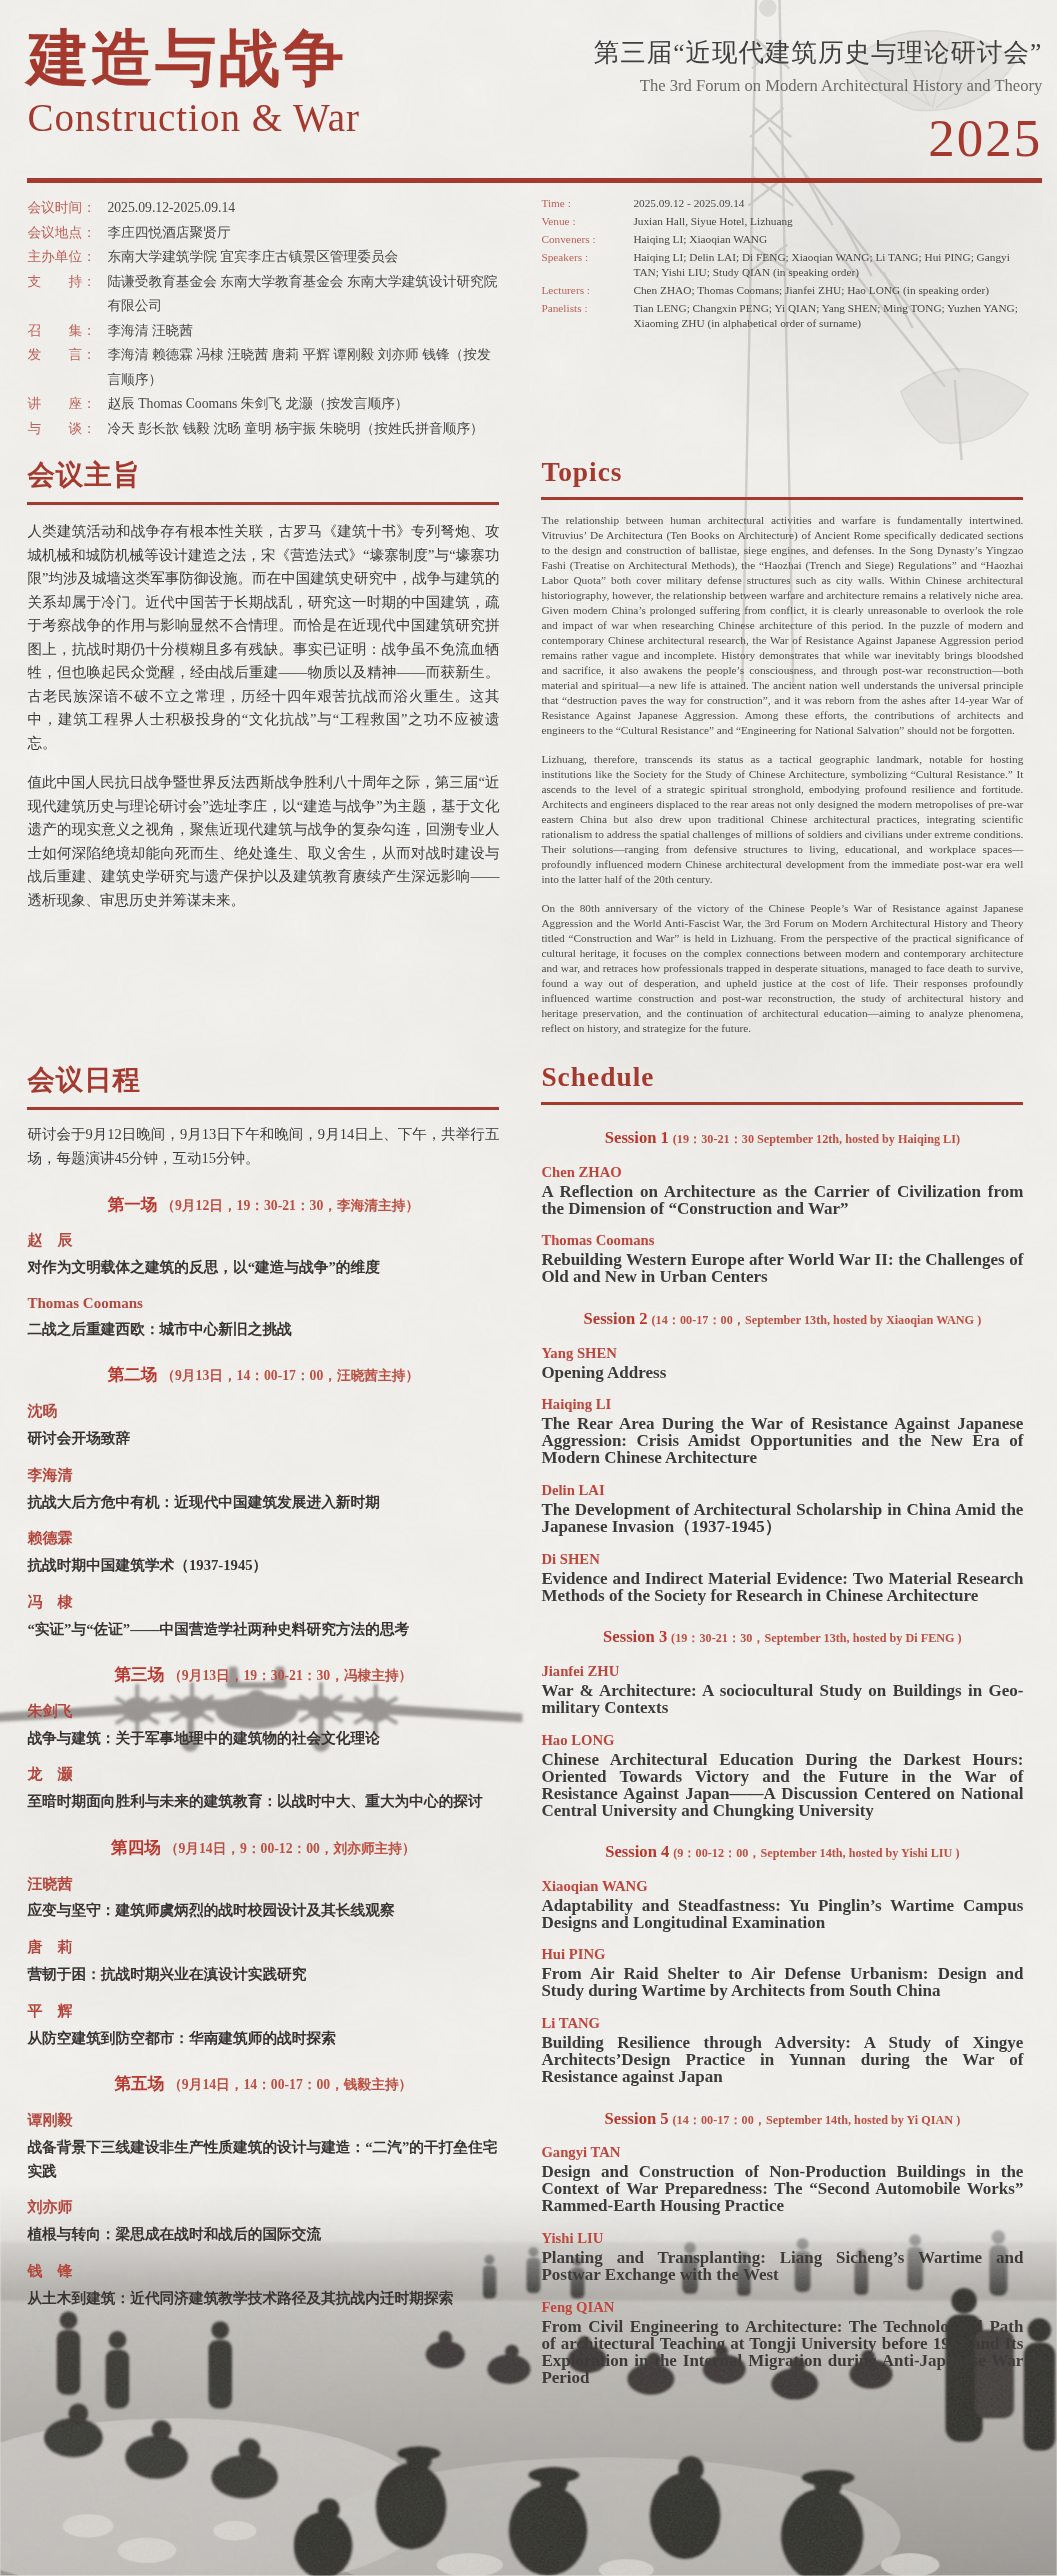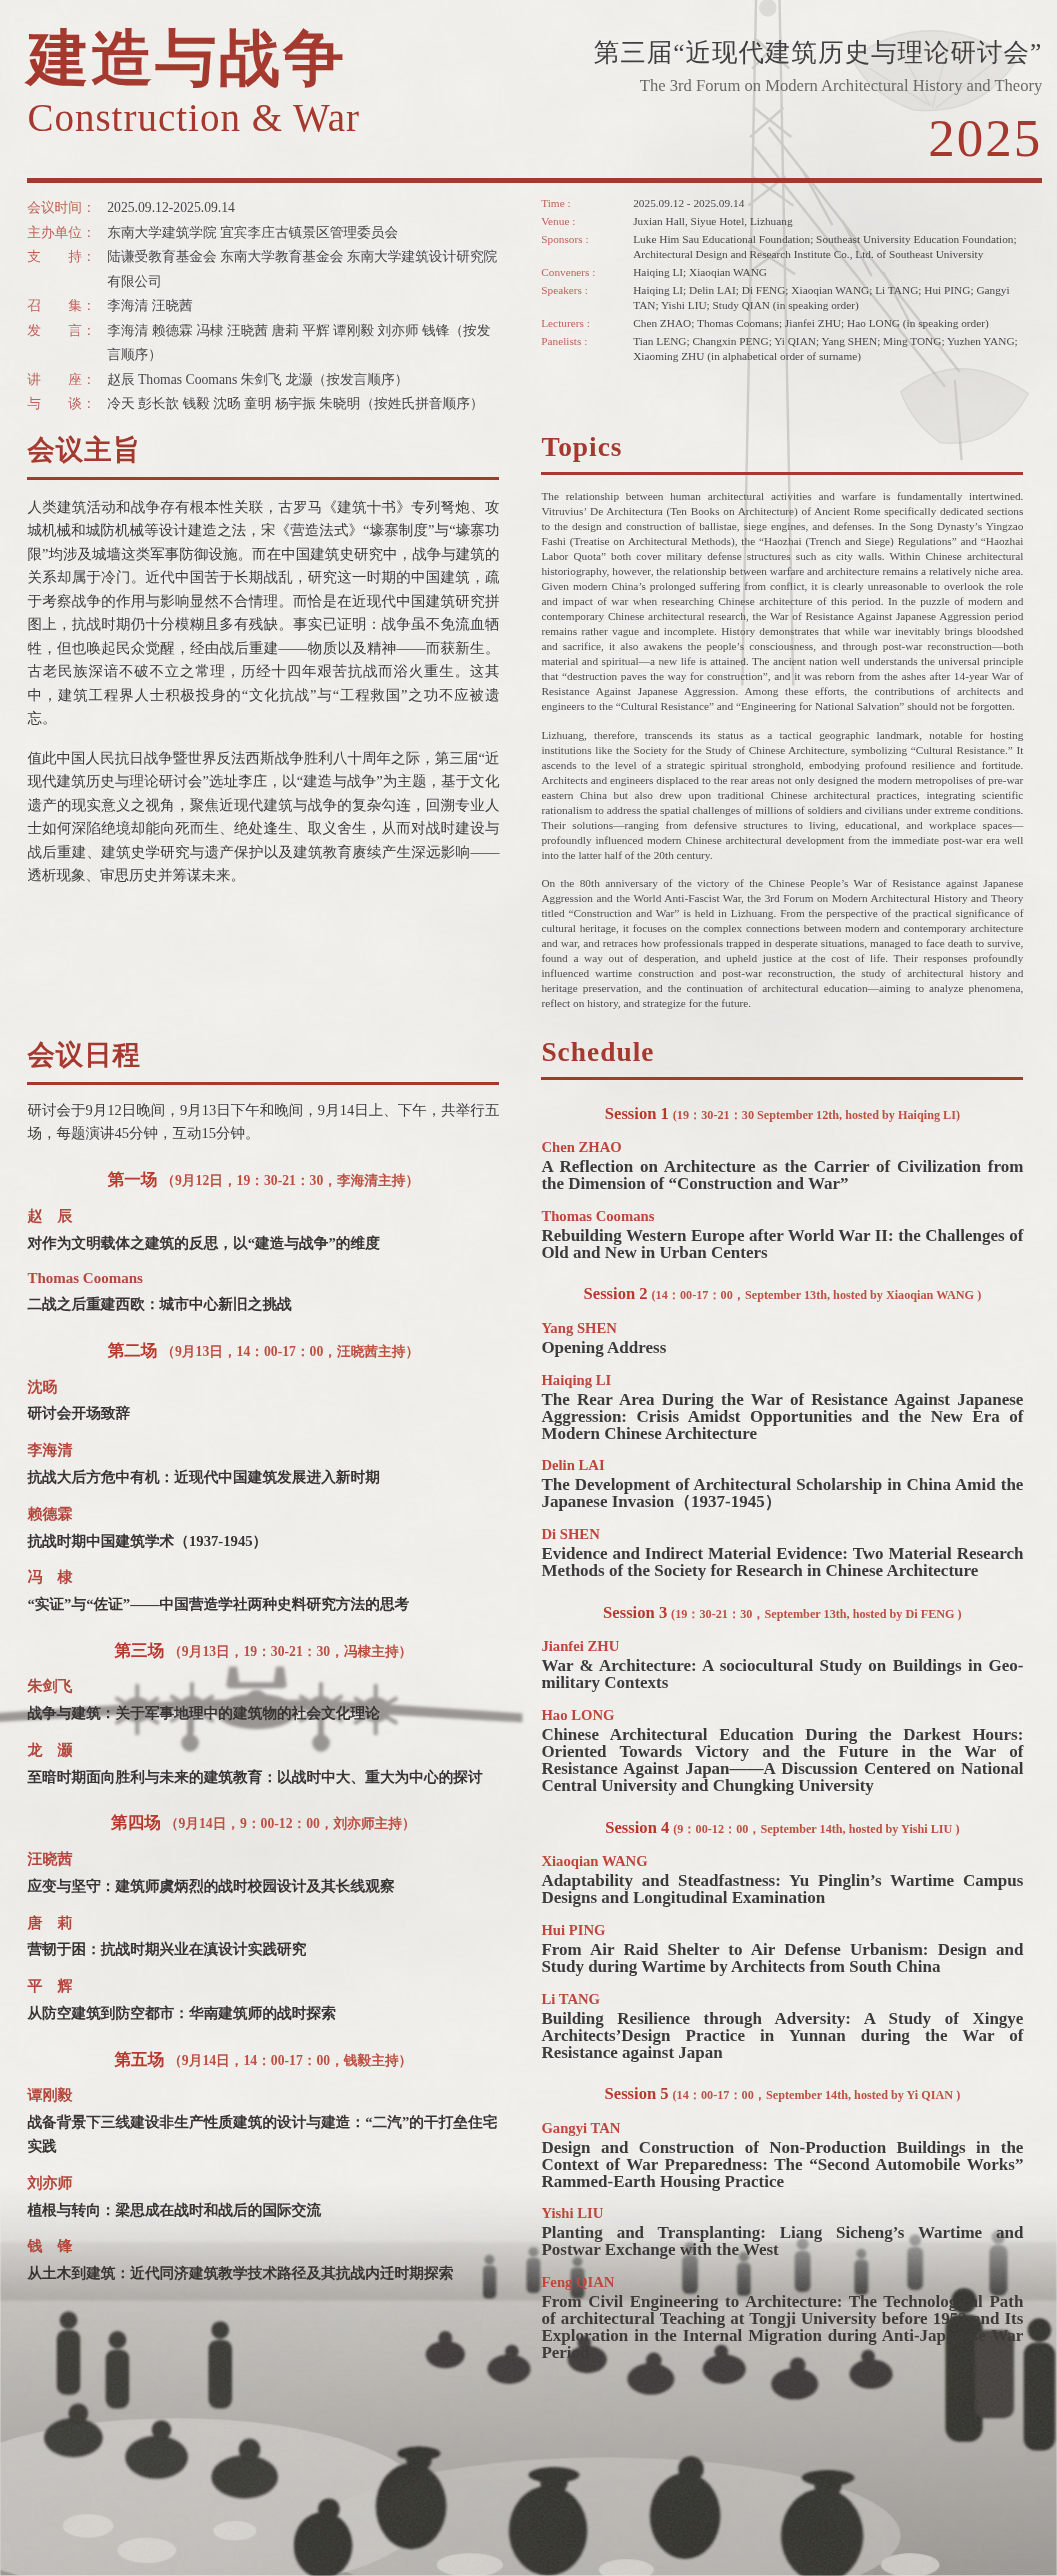--- a/index.html
+++ b/index.html
@@ -33,21 +33,21 @@
   .forum-en{font-size:16.6px;color:#6b6966;margin-top:5.9px;}
   .year{font-size:53px;color:var(--accent-red,#a5372c);margin-top:11.7px;letter-spacing:2px;}
   .header-rule{height:4.9px;background:var(--accent-red,#a5372c);margin:9.8px 14.7px 0 27.4px;}
 
   
   .cols{display:flex;gap:42px;padding:0 34px 0 27.4px;}
   .col{width:472px;flex:0 0 472px;}
   .col.col-en{width:482px;flex:0 0 482px;}
 
   
-  .info-cols{margin-top:13.7px;min-height:200px;align-items:flex-start;justify-content:center;}
+  .info-cols{margin-top:13.7px;min-height:200px;align-items:flex-start;}
   .info-row{display:flex;}
   .col-zh .info-row{line-height:24.5px;font-size:13.7px;}
   .col-zh .info-label{flex:0 0 80px;color:var(--label-red,#bf6055);}
   .col-en .info-row{line-height:15px;font-size:11.3px;margin-bottom:2.9px;}
   .col-en .info-label{flex:0 0 92px;color:var(--label-red,#bf6055);}
   .info-value{flex:1;color:#474543;}
 
   
   .sec-head{margin:0;font-size:27.4px;font-weight:bold;color:var(--accent-red,#a5372c);letter-spacing:1px;}
   .sec-rule{height:2.9px;background:var(--accent-red,#a5372c);margin-top:8.8px;}
@@ -288,20 +288,24 @@
     <div class="header-rule"></div>
 
     <div class="cols info-cols">
       <div class="col col-zh">
 
           <div class="info-row">
             <span class="info-label">会议时间：</span>
             <span class="info-value">2025.09.12-2025.09.14</span>
           </div>
 
+          <div class="info-row">
+            <span class="info-label">会议地点：</span>
+            <span class="info-value">李庄四悦酒店聚贤厅</span>
+          </div>
 
           <div class="info-row">
             <span class="info-label">主办单位：</span>
             <span class="info-value">东南大学建筑学院 宜宾李庄古镇景区管理委员会</span>
           </div>
 
           <div class="info-row">
             <span class="info-label">支　　持：</span>
             <span class="info-value">陆谦受教育基金会 东南大学教育基金会 东南大学建筑设计研究院有限公司</span>
           </div>
@@ -332,24 +336,20 @@
             <span class="info-label">Time :</span>
             <span class="info-value">2025.09.12 - 2025.09.14</span>
           </div>
 
           <div class="info-row">
             <span class="info-label">Venue :</span>
             <span class="info-value">Juxian Hall, Siyue Hotel, Lizhuang</span>
           </div>
 
 
-          <div class="info-row">
-            <span class="info-label">Sponsors :</span>
-            <span class="info-value">Luke Him Sau Educational Foundation; Southeast University Education Foundation; Architectural Design and Research Institute Co., Ltd. of Southeast University</span>
-          </div>
 
           <div class="info-row">
             <span class="info-label">Conveners :</span>
             <span class="info-value">Haiqing LI; Xiaoqian WANG</span>
           </div>
 
           <div class="info-row">
             <span class="info-label">Speakers :</span>
             <span class="info-value">Haiqing LI; Delin LAI; Di FENG; Xiaoqian WANG; Li TANG; Hui PING; Gangyi TAN; Yishi LIU; Study QIAN (in speaking order)</span>
           </div>

